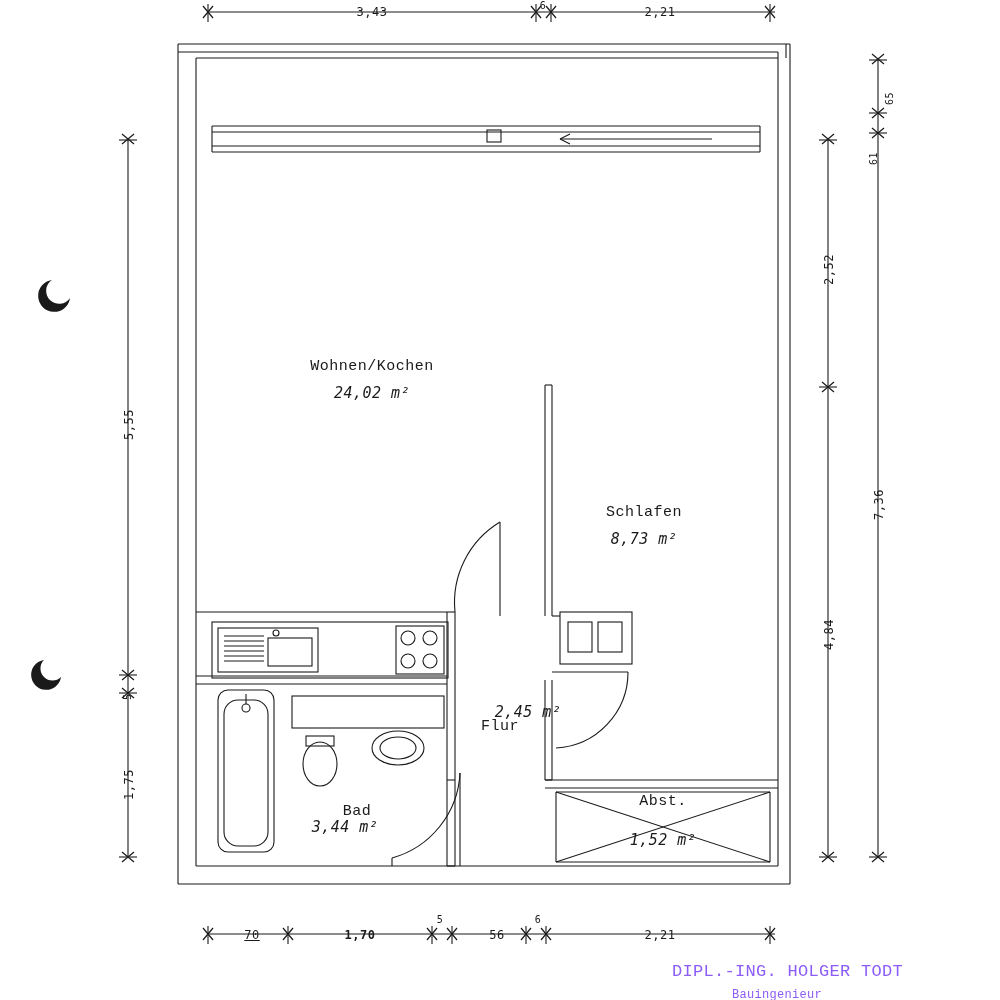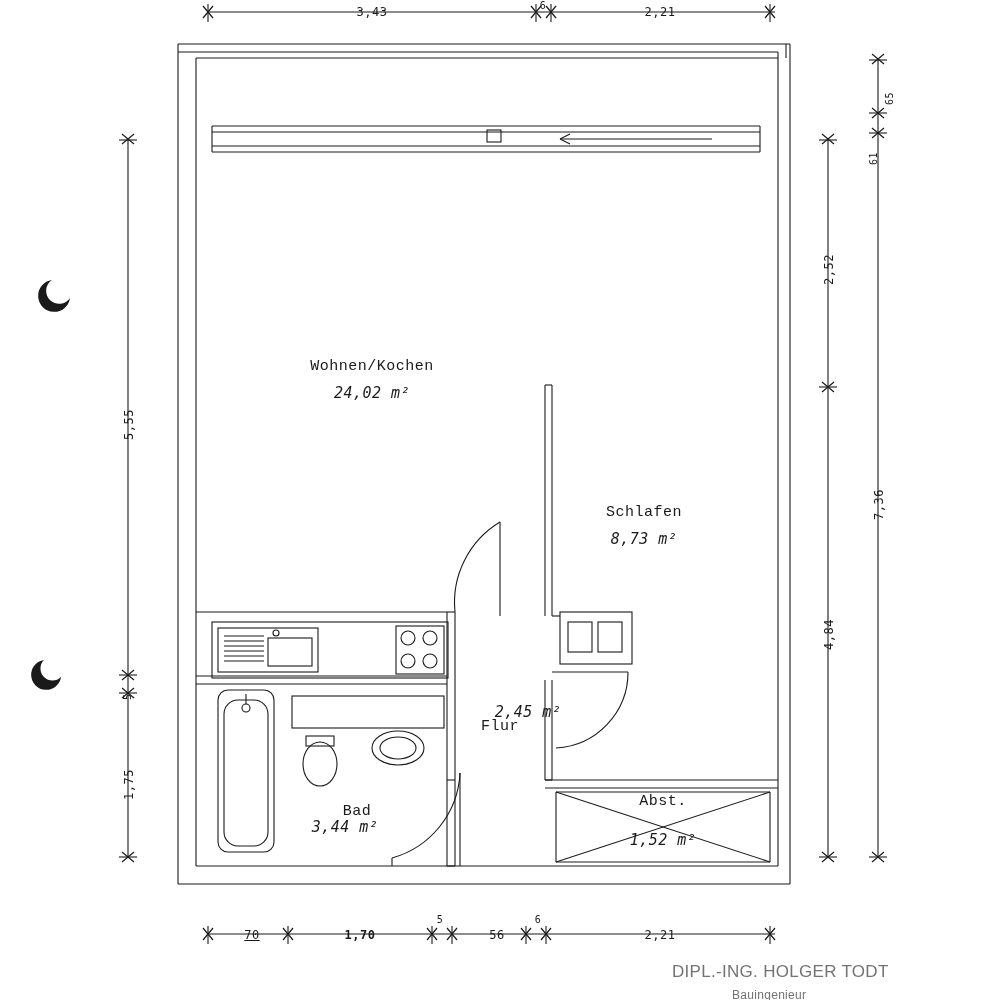--- a/index.html
+++ b/index.html
@@ -41,22 +41,22 @@
   .dim {
     font-size: 12px;
     letter-spacing: 0.5px;
   }
   .dim.vert {
     transform-origin: left top;
     transform: rotate(-90deg);
   }
   .signature {
     position: absolute;
-    font-family: Liberation Sans, sans-serif;
-    color: #737373;
+    font-family: Liberation Mono, monospace;
+    color: #8b5cf6;
   }
   .sig-main {
     font-size: 17px;
     letter-spacing: 0.3px;
   }
   .sig-sub {
     font-size: 12px;
     letter-spacing: 0.3px;
   }
   .center {

